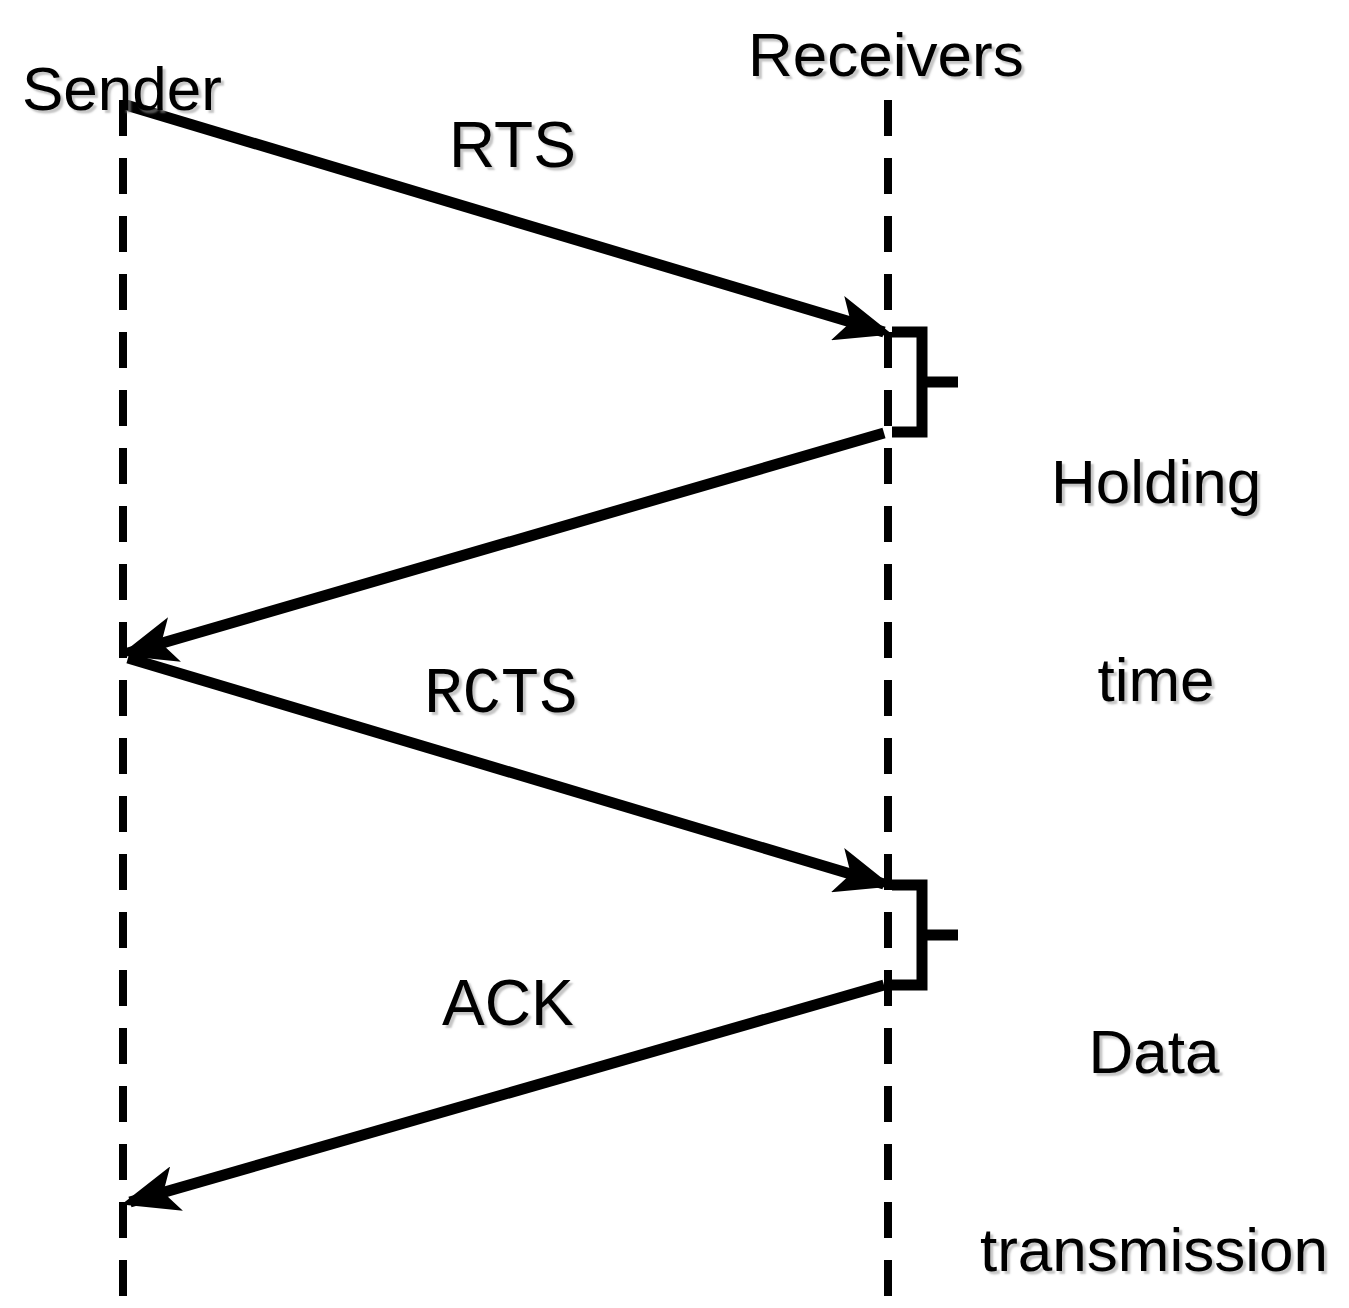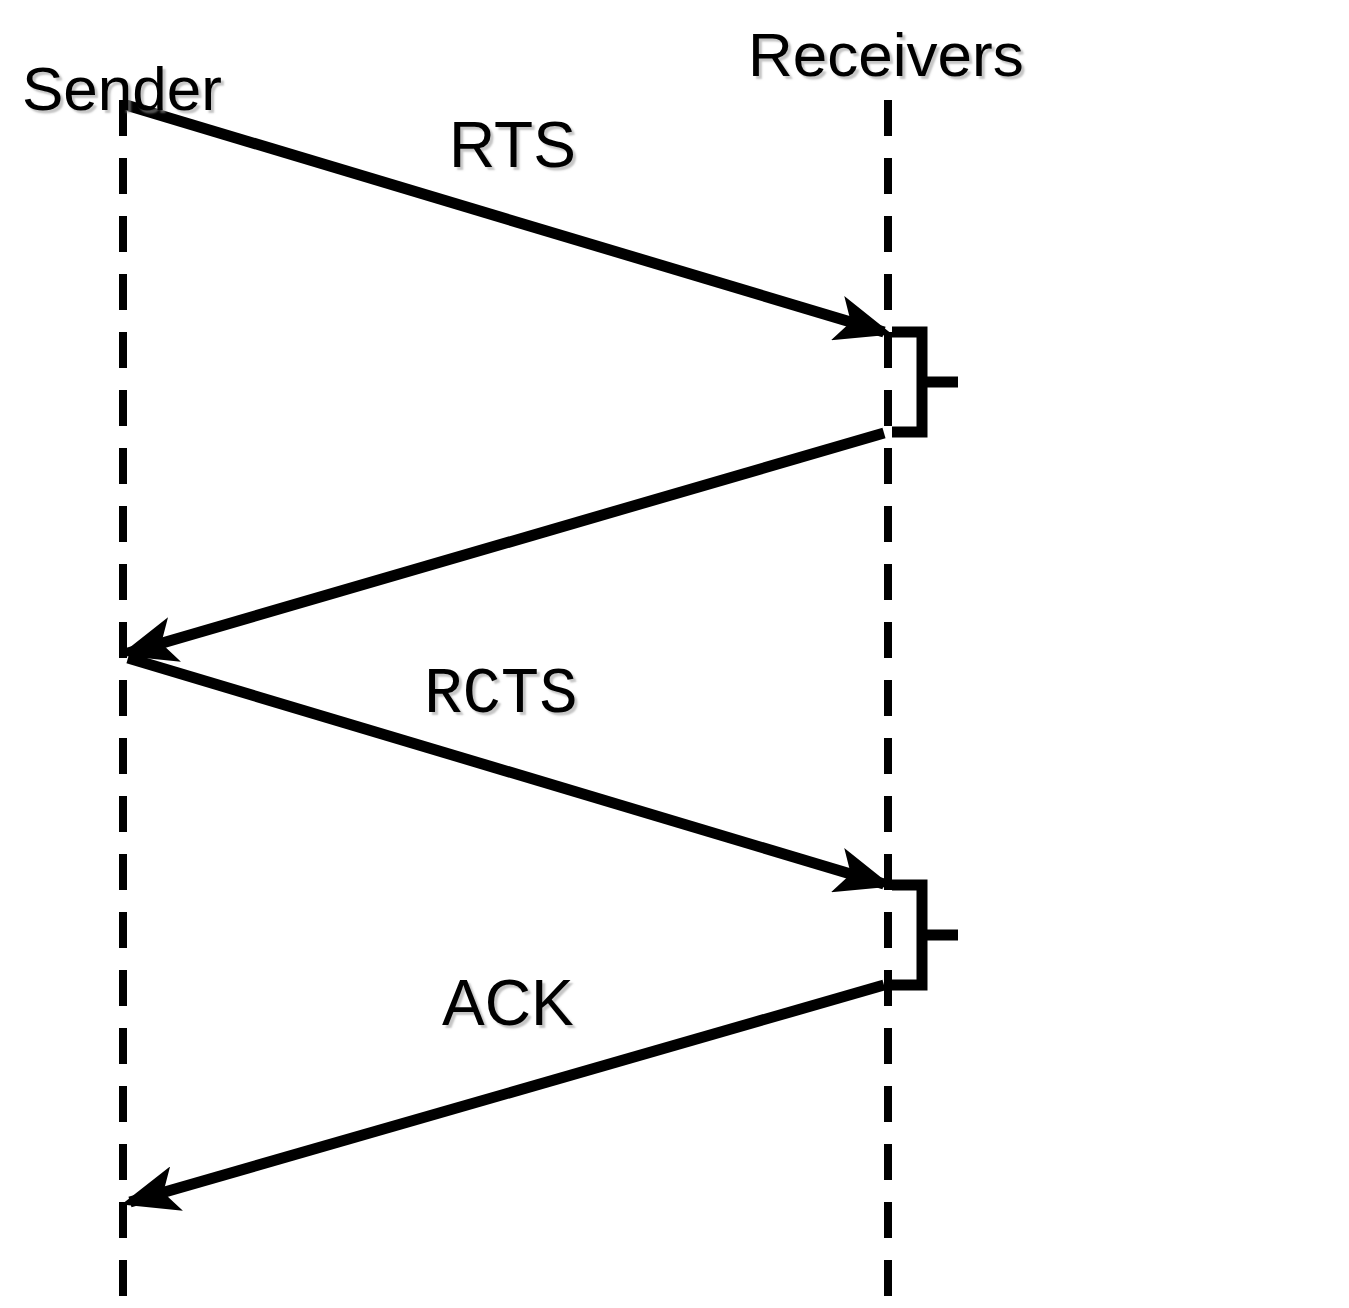--- a/index.html
+++ b/index.html
@@ -76,16 +76,22 @@
     </g>
   </svg>
 
   <div class="txt hdr" style="left: 22px; top: 22px; margin-top: 34px;">Sender</div>
   <div class="txt hdr" style="left: 748px; top: 22px;">Receivers</div>
 
   <div class="txt msg" style="left: 449px; top: 112px;">RTS</div>
   <div class="txt msg" style="left: 424px; top: 662px; font-family: Liberation Mono, monospace;">RCTS</div>
   <div class="txt msg" style="left: 442px; top: 970px;">ACK</div>
 
+  <div class="txt side" style="left: 1026px; top: 318px; width: 260px;">
+    <div>Holding</div>
+    <div>time</div>
+  </div>
   <div class="txt side" style="left: 960px; top: 888px; width: 388px;">
+    <div>Data</div>
+    <div>transmission</div>
   </div>
 
 </div>
 
 </body></html>

